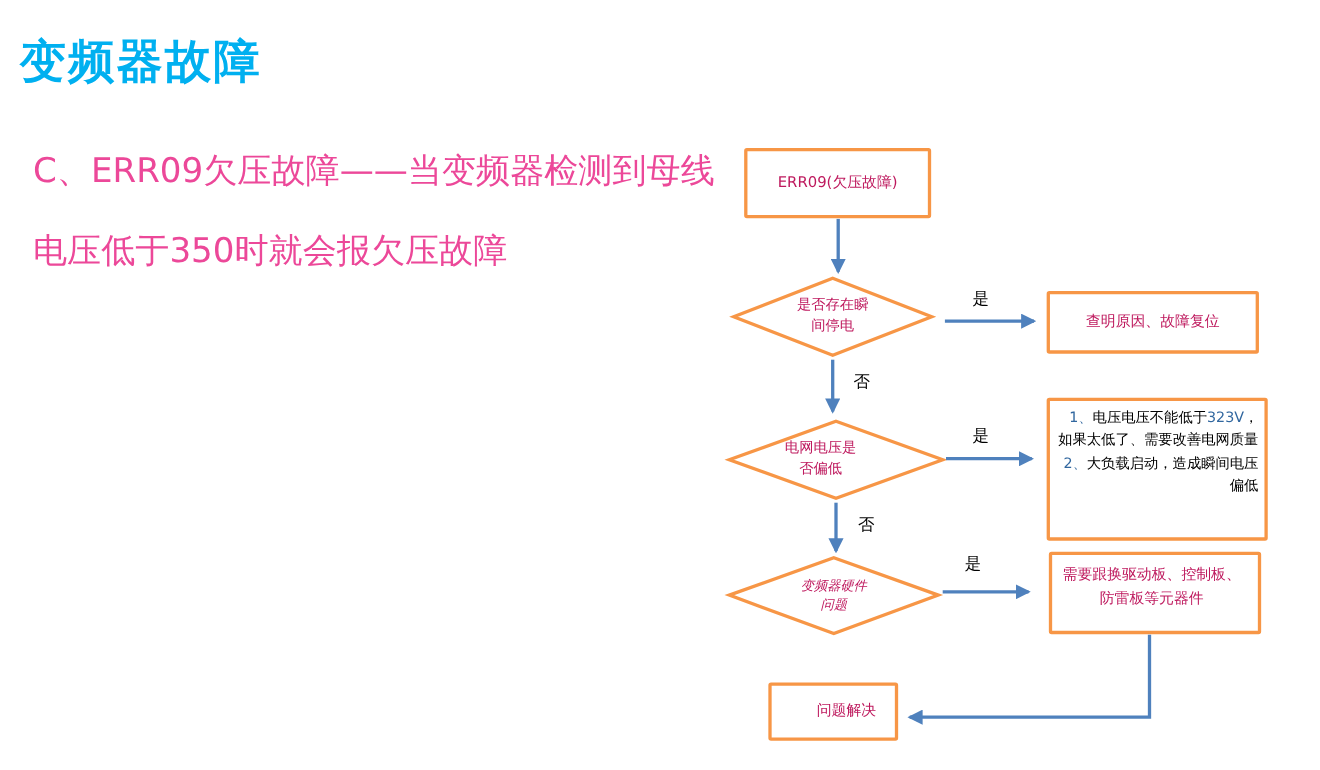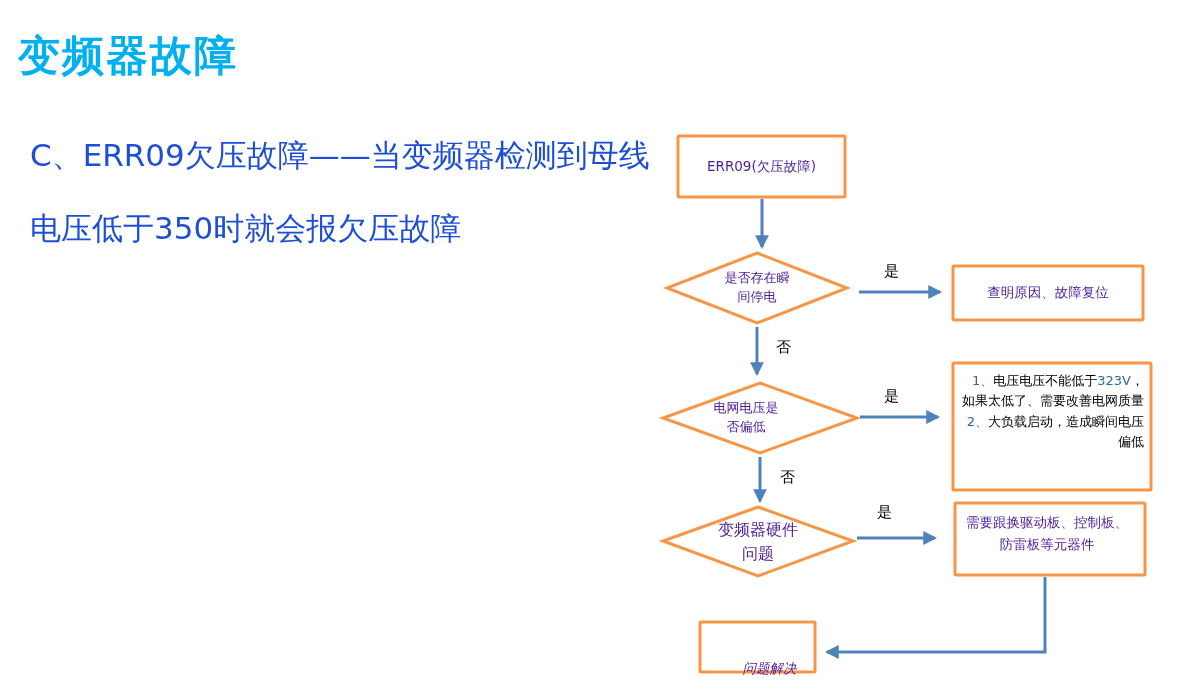--- a/index.html
+++ b/index.html
@@ -13,26 +13,26 @@
   .canvas{
     position:relative;width:1200px;height:700px;background:#ffffff;overflow:hidden;
     font-family:"DejaVu Sans","Liberation Sans",sans-serif;color:var(--text-color);padding-left:20px;
   }
   .page-title{
     position:absolute;left:18px;top:28px;font-size:42px;font-weight:bold;
     color:var(--title-color);letter-spacing:2px;white-space:nowrap;
   }
   .intro-text{
     position:absolute;left:30px;top:119px;width:660px;font-size:31px;
-    line-height:2.35;white-space:pre-line;color:#1d4ed8;
+    line-height:2.35;white-space:pre-line;color:#ec4899;
   }
   .flow-svg{position:absolute;left:0;top:0;}
   .node-label{
     position:absolute;display:flex;align-items:center;justify-content:center;
-    text-align:center;font-size:13.5px;line-height:1.45;white-space:pre-line;color:#4c1d95;
+    text-align:center;font-size:13.5px;line-height:1.45;white-space:pre-line;color:#be185d;
   }
   .node-label.left{justify-content:flex-start;text-align:center;align-items:flex-start;}
   .edge-label{position:absolute;font-size:15px;color:#000;}
   .num-blue{color:var(--highlight-color);}
   .rich-box{
     position:absolute;font-size:13px;line-height:1.56;text-align:right;color:#000;
   }
 </style>
 </head>
 <body>
@@ -90,27 +90,27 @@
 间停电</div>
 
   <div class="node-label" style="left:676px;top:383px;width:140px;height:70px;font-size:13px;">电网电压是
 否偏低</div>
 
   <div class="rich-box" style="left:962px;top:371px;width:182px;">
     <span class="num-blue">1、</span><span>电压电压不能低于</span><span class="num-blue">323V</span><span>，如果太低了、需要改善电网质量</span><br>
     <span class="num-blue">2、</span><span>大负载启动，造成瞬间电压偏低</span>
   </div>
 
-  <div class="node-label" style="left:688px;top:507px;width:140px;height:69px;font-size:16px;">变频器硬件
+  <div class="node-label" style="left:688px;top:507px;width:140px;height:69px;font-size:12px;font-style:italic;">变频器硬件
 问题</div>
 
   <div class="node-label left" style="left:966px;top:512px;width:172px;height:56px;line-height:1.6;">需要跟换驱动板、控制板、
 防雷板等元器件</div>
 
-  <div class="node-label" style="left:700px;top:644px;width:139px;height:50px;font-style:italic;">问题解决</div>
+  <div class="node-label" style="left:700px;top:622px;width:139px;height:50px;">问题解决</div>
 
   <span class="edge-label" style="left:884px;top:262px;">是</span>
   <span class="edge-label" style="left:776px;top:338px;">否</span>
   <span class="edge-label" style="left:884px;top:387px;">是</span>
   <span class="edge-label" style="left:780px;top:468px;">否</span>
   <span class="edge-label" style="left:877px;top:503px;">是</span>
 
 </div>
 
 </body></html>

